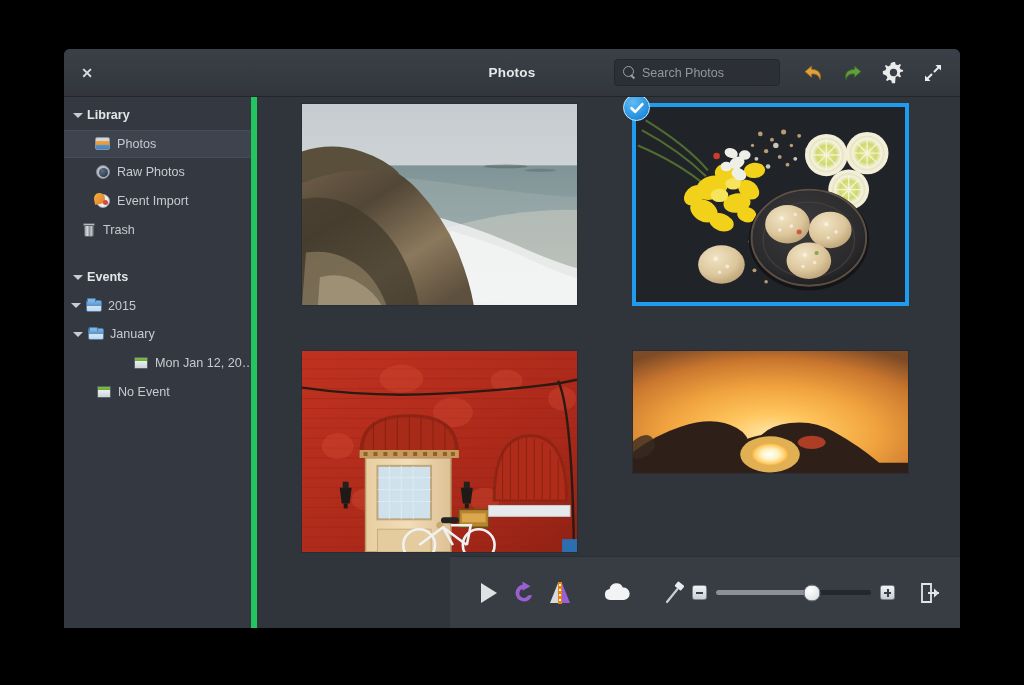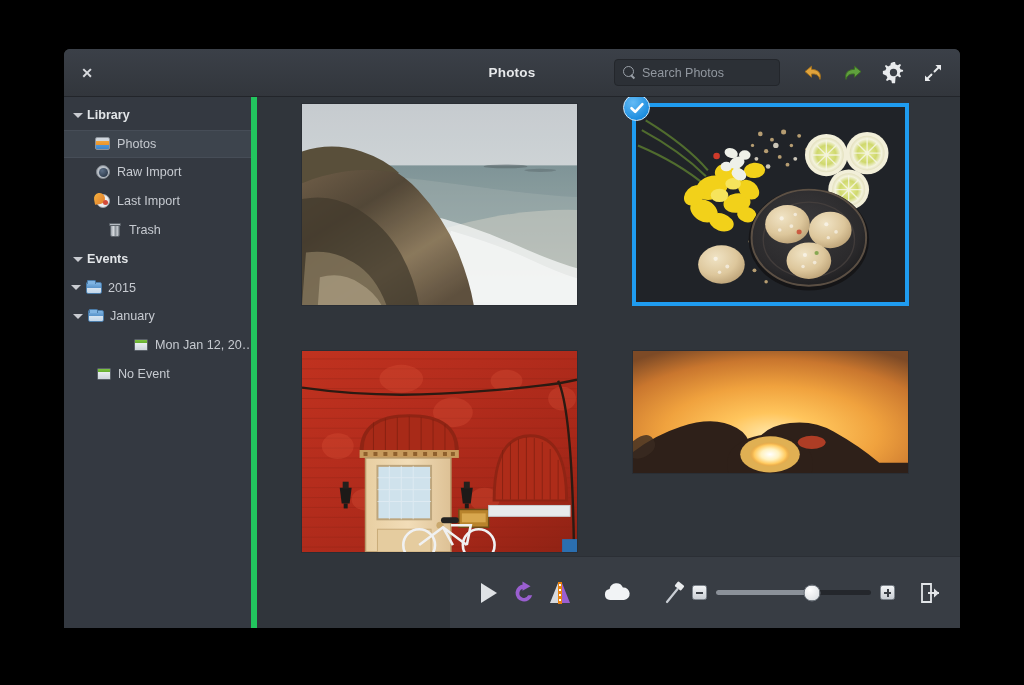--- a/index.html
+++ b/index.html
@@ -318,41 +318,41 @@
           <span class="ic-photos"></span>
         </span>
         <span class="side-label">Photos</span>
       </div>
 
       <div class="side-row" style="padding-left:30px">
         <span class="sicon">
           <span class="ic-raw-outer"></span>
             <span class="ic-raw-inner"></span>
         </span>
-        <span class="side-label">Raw Import</span>
+        <span class="side-label">Raw Photos</span>
       </div>
 
       <div class="side-row" style="padding-left:30px">
         <span class="sicon">
           <span class="ic-import-base"></span>
           <span class="ic-import-arrow"></span>
           <span class="ic-import-dot"></span>
         </span>
-        <span class="side-label">Last Import</span>
-      </div>
-
-      <div class="side-row" style="padding-left:42px">
+        <span class="side-label">Event Import</span>
+      </div>
+
+      <div class="side-row" style="padding-left:16px">
         <span class="sicon">
           <span class="ic-trash-lid"></span>
           <span class="ic-trash-body"></span>
         </span>
         <span class="side-label">Trash</span>
       </div>
 
-      <div class="side-row section" style="margin-top:1px">
+      <div class="side-row section" style="margin-top:19px">
         <span class="tri down"></span>
         <span class="side-label">Events</span>
       </div>
 
       <div class="side-row" style="padding-left:6px">
         <span class="tri down"></span>
         <span class="sicon">
           <span class="ic-folder"></span>
         </span>
         <span class="side-label">2015</span>

